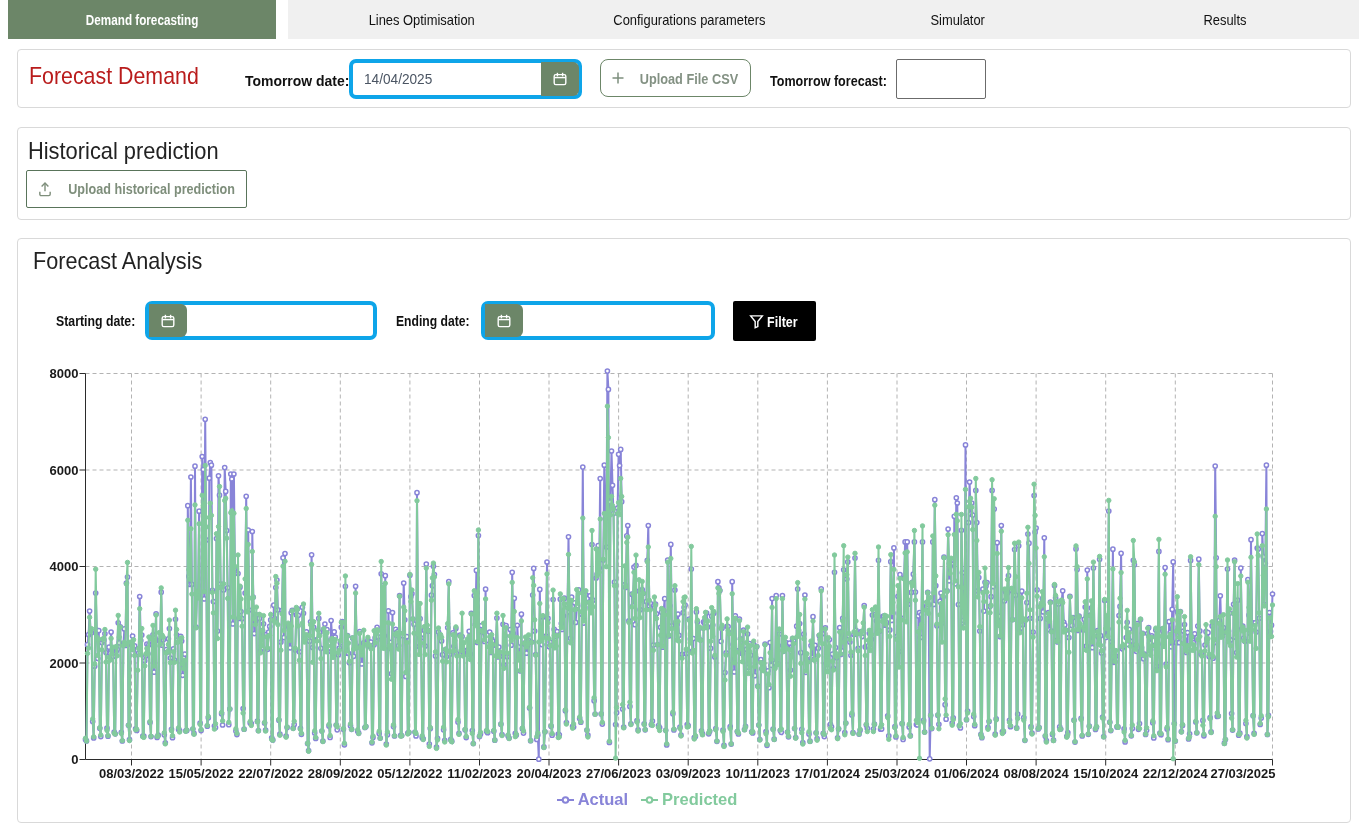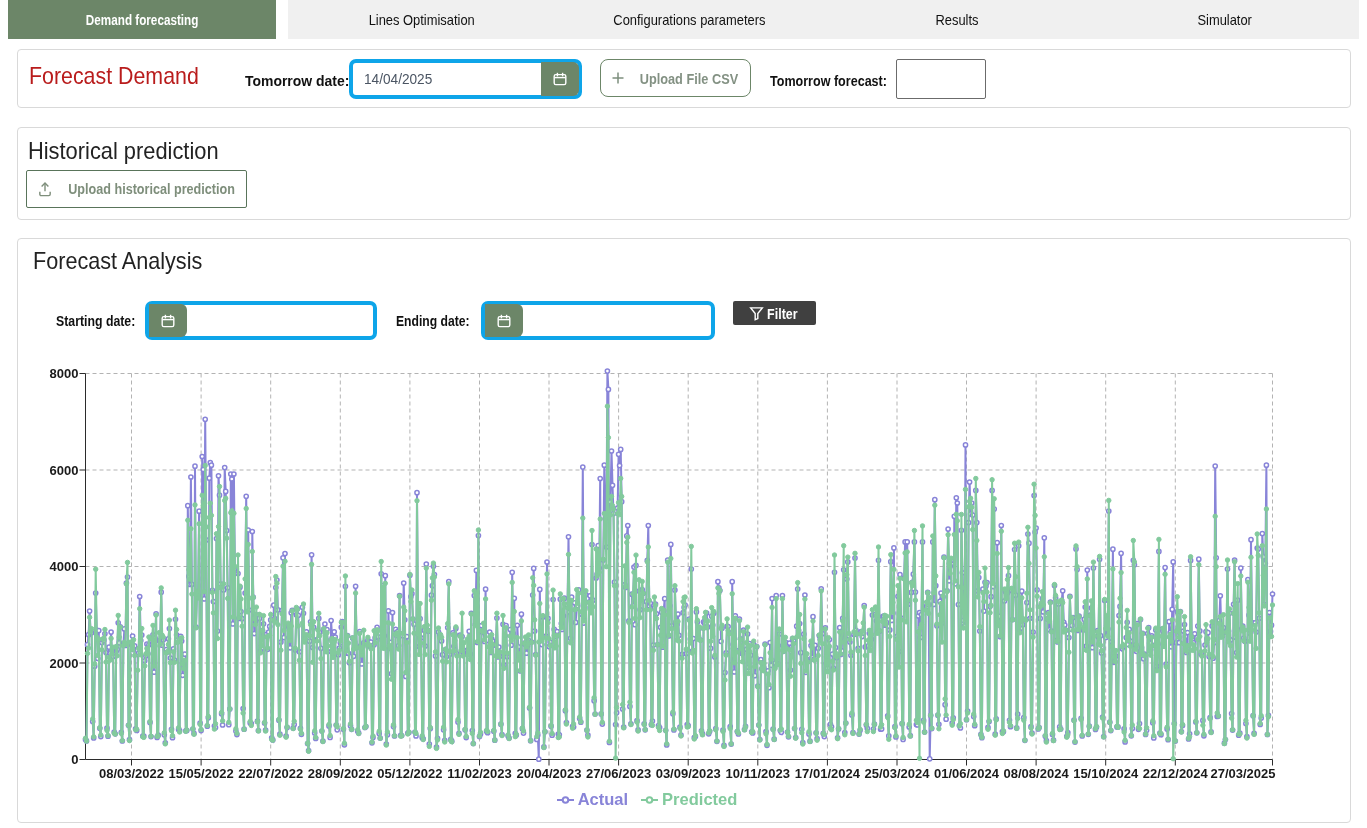--- a/index.html
+++ b/index.html
@@ -20,24 +20,24 @@
   <div class="tab on">
       <span>Demand forecasting</span>
     </div>
   <div class="tab">
       <span>Lines Optimisation</span>
     </div>
   <div class="tab">
       <span>Configurations parameters</span>
     </div>
   <div class="tab">
-      <span>Results</span>
+      <span>Simulator</span>
     </div>
   <div class="tab">
-      <span>Simulator</span>
+      <span>Results</span>
     </div>
 </div>
 
 <div class="card" style="left:17px;top:49px;width:1334px;height:59px"></div>
 <div class="abs" style="left:29px;top:62px;font-size:24px;color:#b91c1c"><span style="display:inline-block;transform:scaleX(.89);transform-origin:left center;white-space:nowrap;">Forecast Demand</span></div>
 <div class="lbl" style="left:245px;top:72px"><span style="display:inline-block;transform:scaleX(.90);transform-origin:left center;white-space:nowrap;">Tomorrow date:</span></div>
 <div class="inpgrp" style="left:349px;top:59px;width:233px;height:40px">
   <div class="txt">
       <span style="display:inline-block;transform:scaleX(.88);transform-origin:left center;white-space:nowrap;">14/04/2025</span>
     </div>
@@ -87,21 +87,21 @@
 <div class="inpgrp" style="left:481px;top:301px;width:234px;height:39px">
     <div class="cal">
       <svg width="16" height="16" viewBox="0 0 16 16" fill="none" stroke="#fff" stroke-width="1.4">
         <rect x="2.2" y="3.6" width="11.6" height="10" rx="1.6"></rect>
         <line x1="5.4" y1="1.8" x2="5.4" y2="5.4"></line>
         <line x1="10.6" y1="1.8" x2="10.6" y2="5.4"></line>
         <line x1="2.4" y1="6.6" x2="13.6" y2="6.6"></line>
       </svg>
     </div>
 </div>
-<div class="abs" style="left:733px;top:301px;width:83px;height:24px;background:#404040;border-radius:2px;display:flex;align-items:center;justify-content:center;">
+<div class="abs" style="left:733px;top:301px;width:83px;height:40px;background:#000000;border-radius:2px;display:flex;align-items:center;justify-content:center;">
   <svg width="15" height="15" viewBox="0 0 16 16" fill="none" stroke="#fff" stroke-width="1.5">
       <path d="M1.8 2h12.4l-4.8 6v5.4l-2.8 1.2V8z"></path>
     </svg>
     <span class="ctr" style="transform:scaleX(.83);font-size:15px;font-weight:bold;color:#fff">Filter</span>
 </div>
 
 <svg width="1367" height="828" viewBox="0 0 1367 828" style="position:absolute;left:0;top:0">
 <g stroke="#b3b3b3" stroke-width="1" stroke-dasharray="4 3" fill="none">
 <line x1="85.5" y1="663.0" x2="1272.5" y2="663.0"></line>
 <line x1="85.5" y1="566.5" x2="1272.5" y2="566.5"></line>

